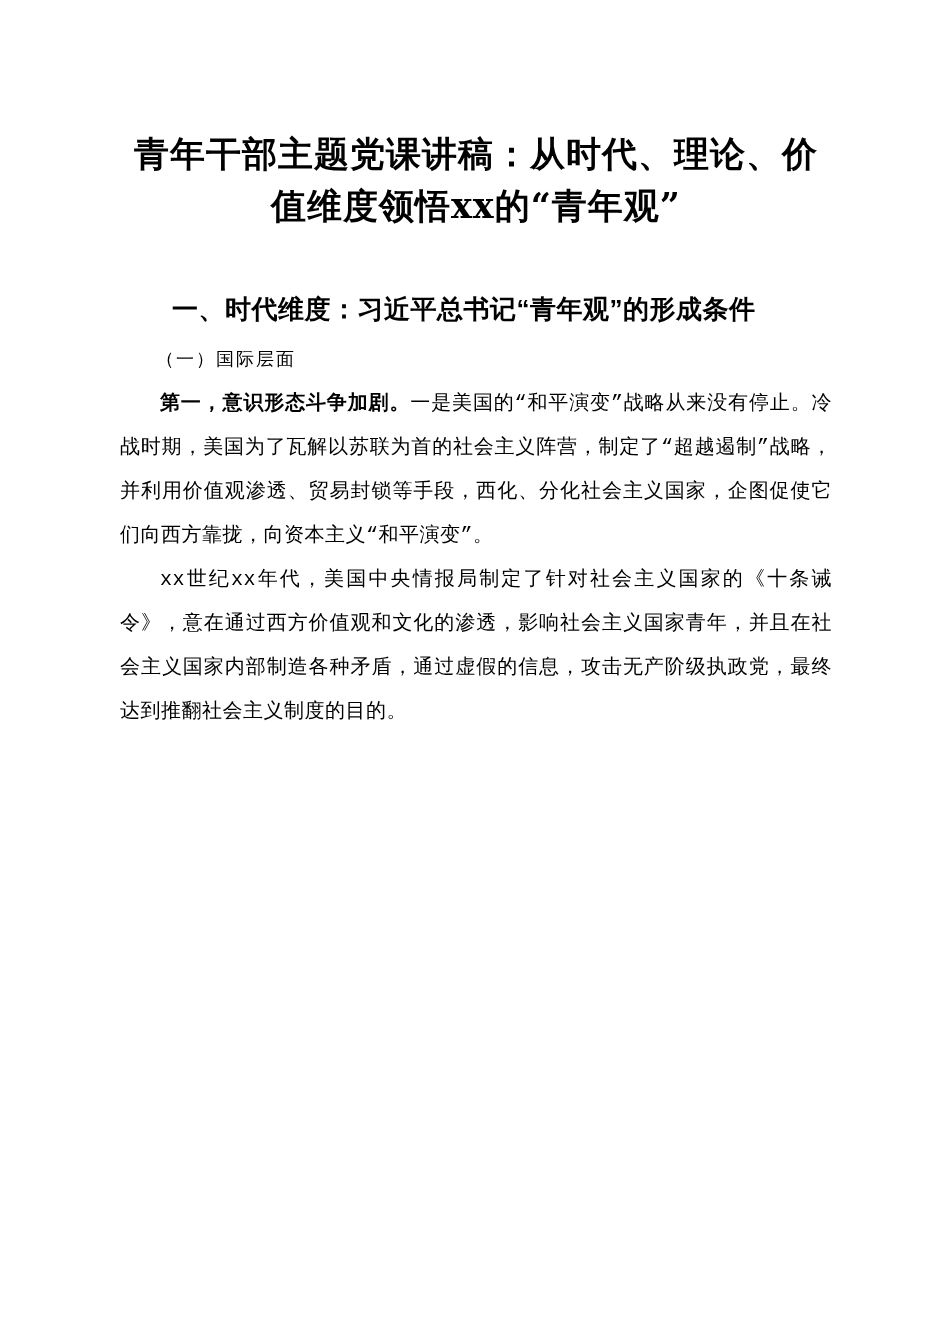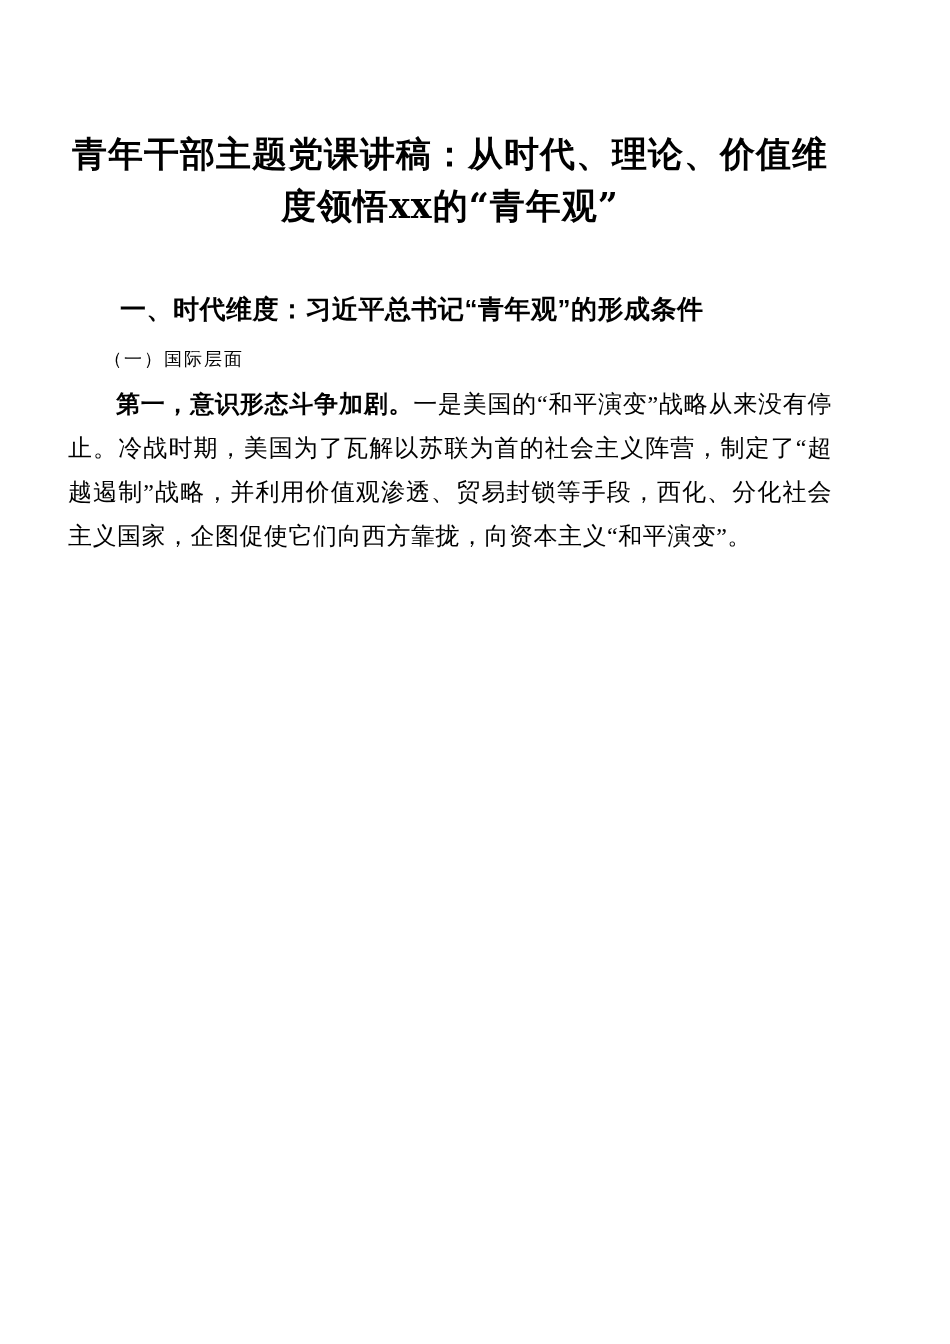--- a/index.html
+++ b/index.html
@@ -11,21 +11,21 @@
     width: 950px;
     height: 1344px;
     overflow: hidden;
     color: #000000;
     font-family: "Liberation Serif", "DejaVu Serif", serif;
   }
   .page {
     box-sizing: border-box;
     width: 950px;
     height: 1344px;
-    padding: 128px 118px 40px 68px;
+    padding: 128px 118px 40px 120px;
     background: #ffffff;
   }
   .doc-title {
     margin: 0 0 54px 0;
     font-size: 35px;
     line-height: 52px;
     font-weight: bold;
     text-align: center;
     letter-spacing: 1px;
     font-family: "DejaVu Serif", "Liberation Serif", serif;
@@ -43,39 +43,40 @@
     margin: 0;
     font-size: 18px;
     line-height: 46px;
     font-weight: normal;
     text-indent: 2em;
     letter-spacing: 2px;
     font-family: "DejaVu Serif", "Liberation Serif", serif;
   }
   .doc-para {
     margin: 0;
-    font-size: 24px;
+    font-size: 20px;
     line-height: 44px;
     text-indent: 2em;
     text-align: justify;
     letter-spacing: 0.5px;
-    font-family: Liberation Serif, serif;
+    font-family: Liberation Mono, monospace;
   }
   .doc-para .lead {
     font-weight: bold;
   }
 </style>
 </head>
 <body>
 
 <div class="page">
 
   <h1 class="doc-title">青年干部主题党课讲稿：从时代、理论、价值维度领悟xx的“青年观”</h1>
 
   <h2 class="doc-heading">一、时代维度：习近平总书记“青年观”的形成条件</h2>
 
   <p class="doc-subheading">（一）国际层面</p>
 
   <p class="doc-para"><span class="lead">第一，意识形态斗争加剧。</span><span>一是美国的“和平演变”战略从来没有停止。冷战时期，美国为了瓦解以苏联为首的社会主义阵营，制定了“超越遏制”战略，并利用价值观渗透、贸易封锁等手段，西化、分化社会主义国家，企图促使它们向西方靠拢，向资本主义“和平演变”。</span></p>
 
+  <p class="doc-para">xx世纪xx年代，美国中央情报局制定了针对社会主义国家的《十条诫令》，意在通过西方价值观和文化的渗透，影响社会主义国家青年，并且在社会主义国家内部制造各种矛盾，通过虚假的信息，攻击无产阶级执政党，最终达到推翻社会主义制度的目的。</p>
 
 
 </div>
 
 </body></html>

